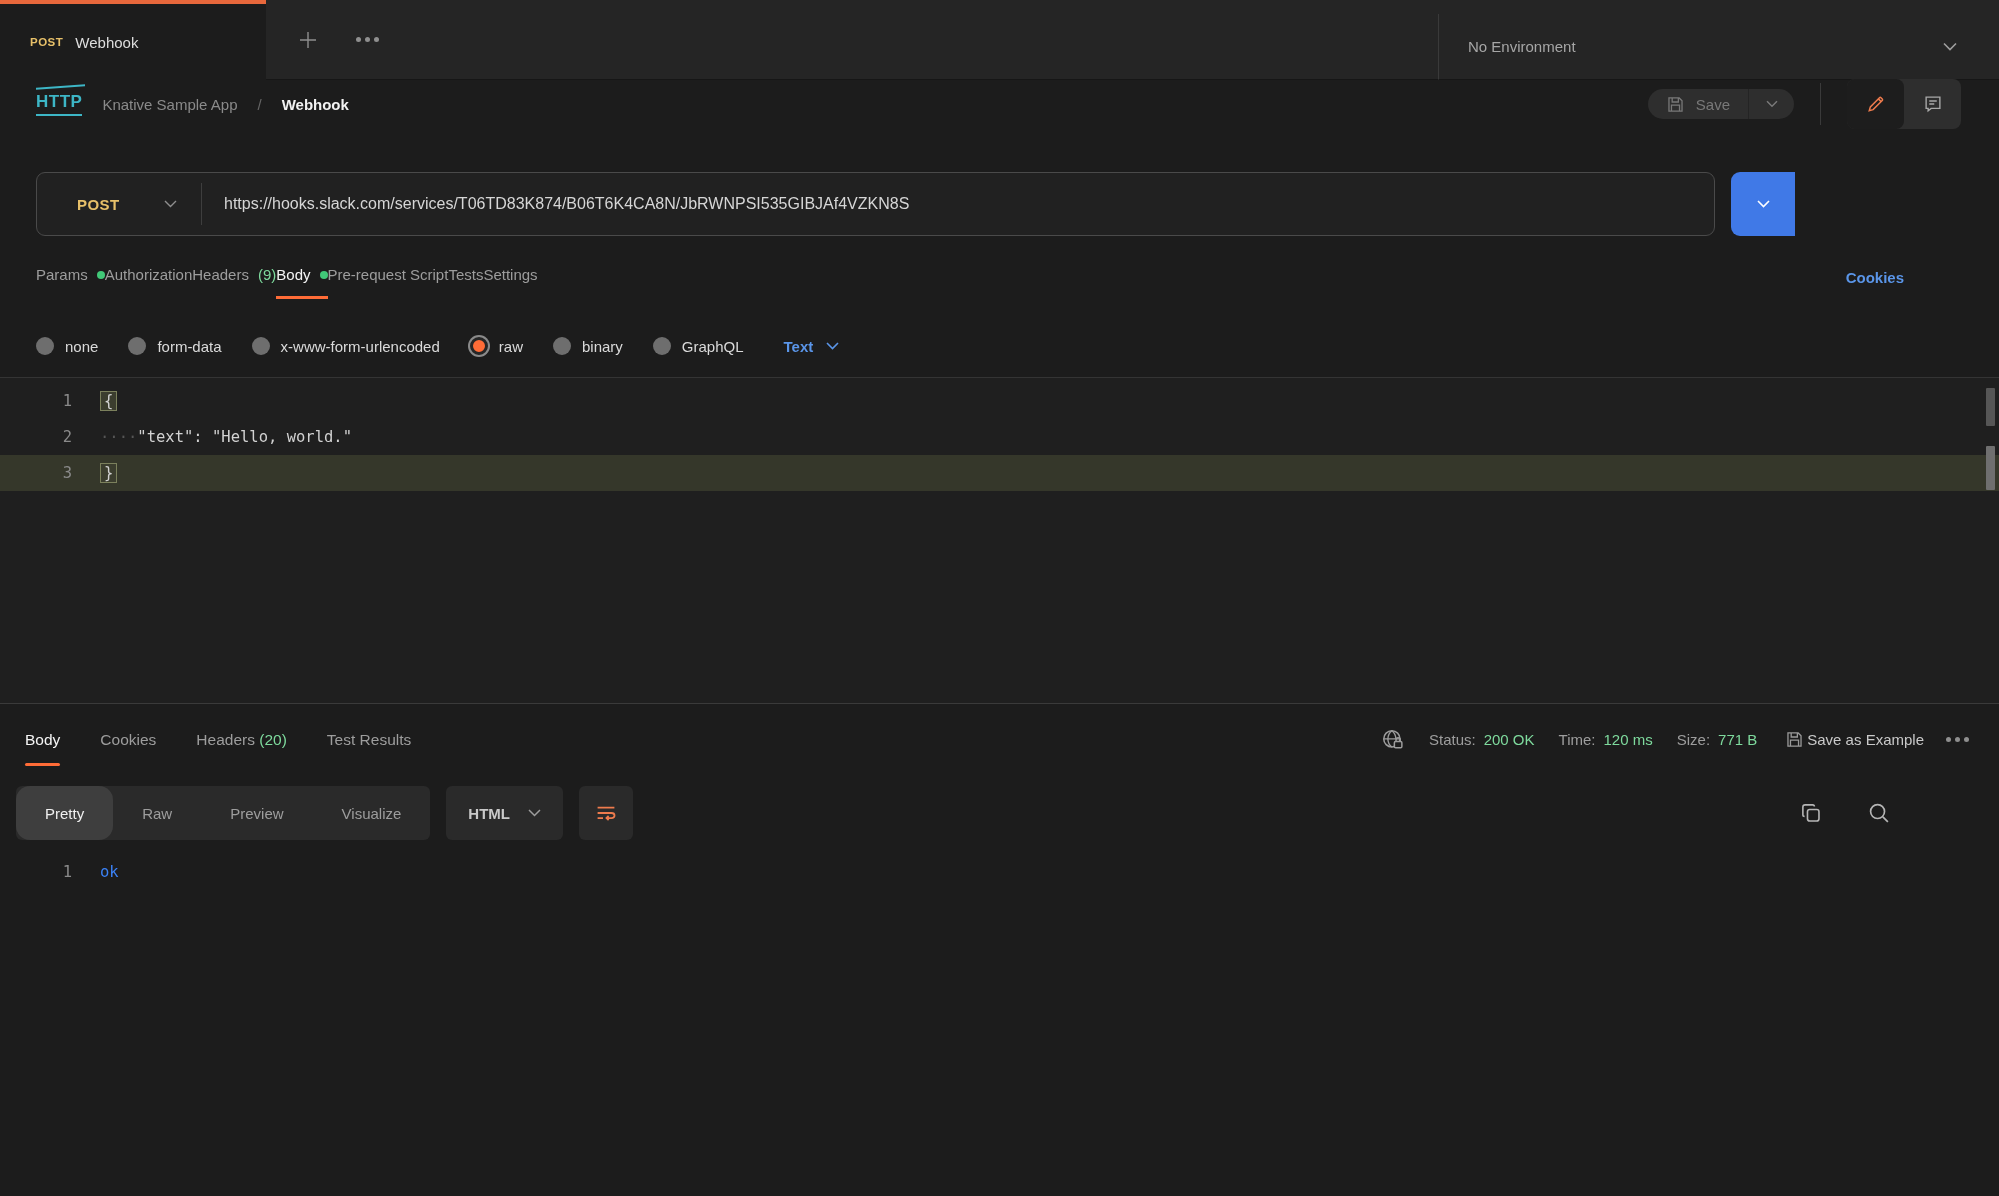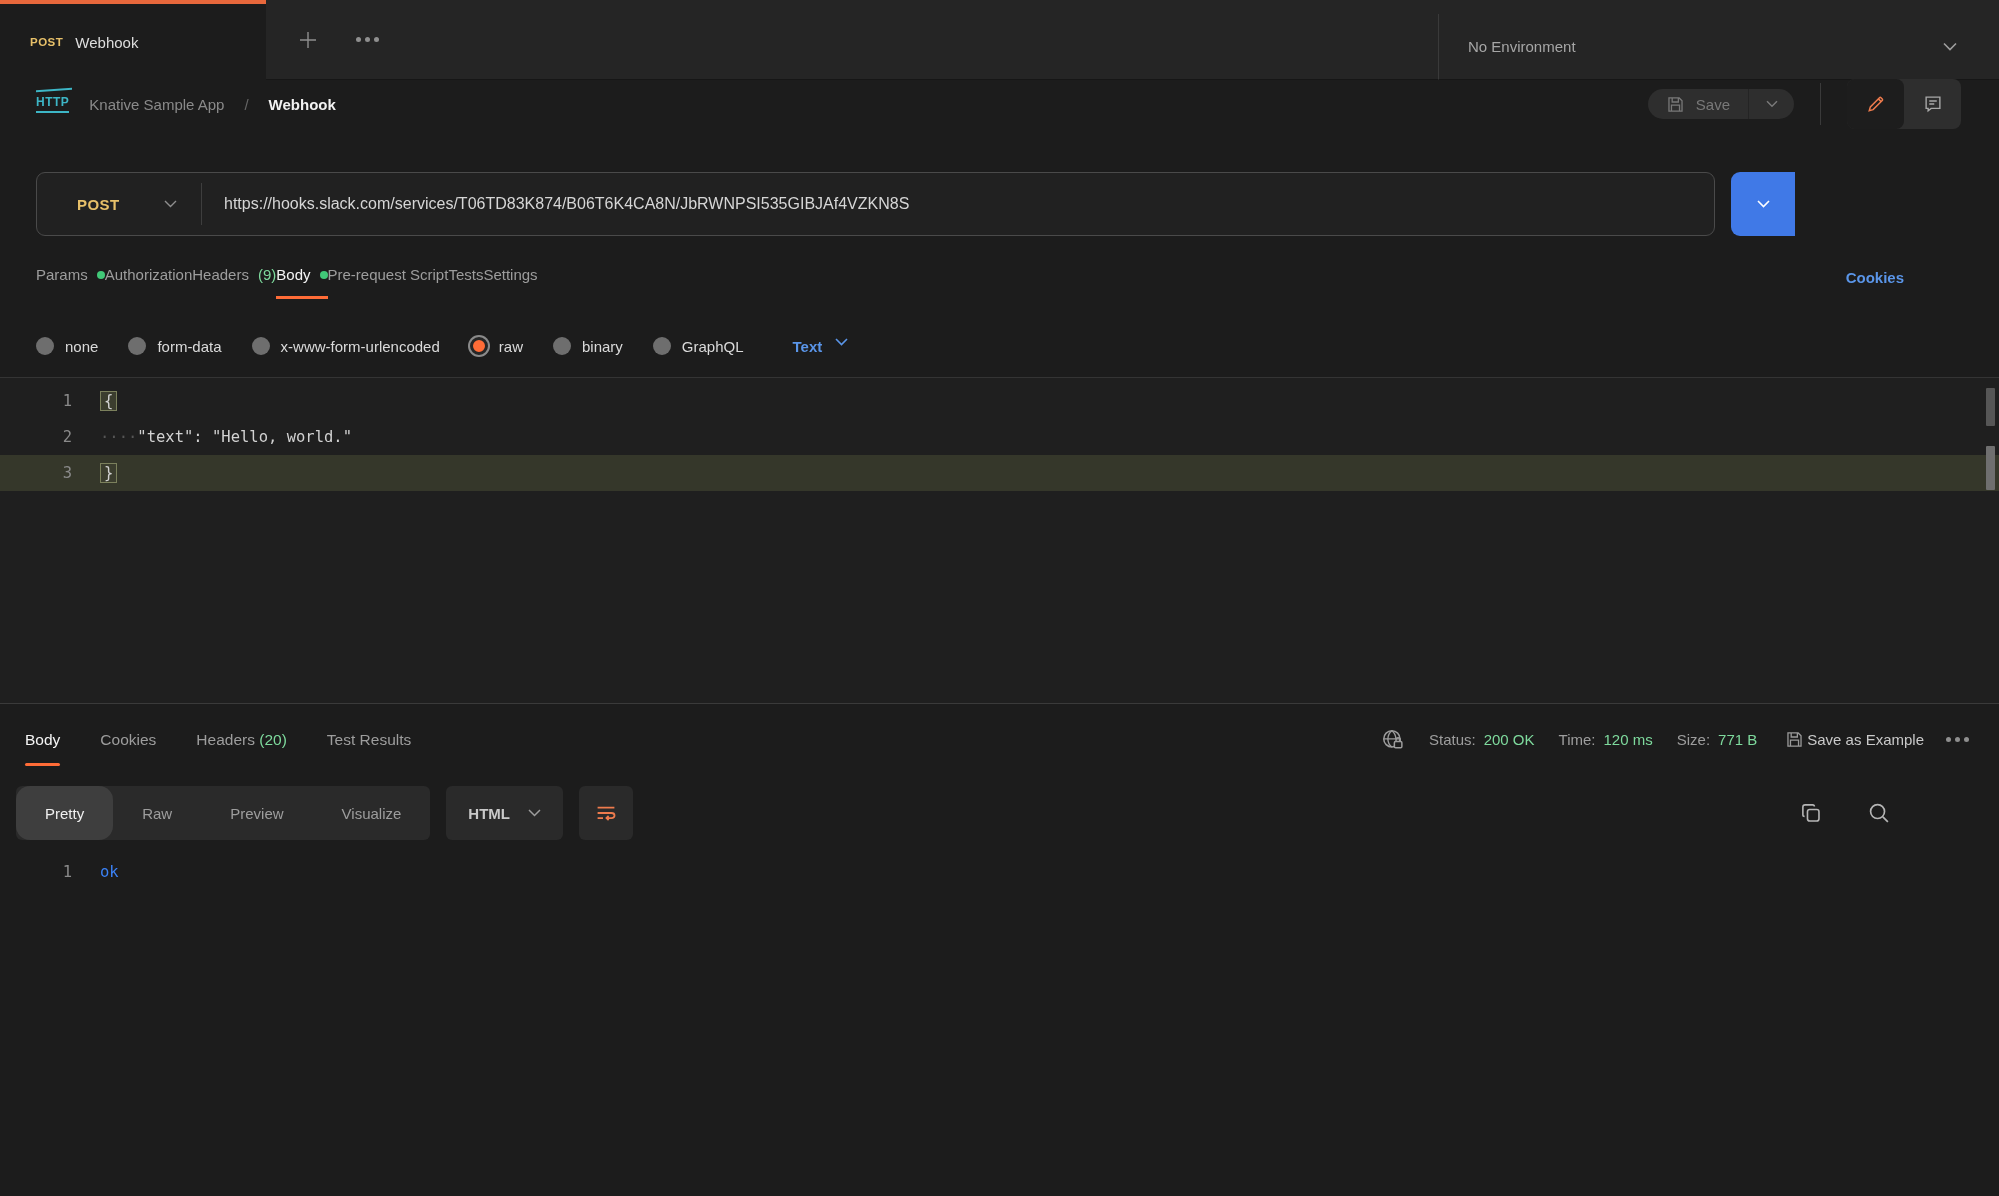--- a/index.html
+++ b/index.html
@@ -34,21 +34,21 @@
     padding:0 42px 0 29px; color:#a6a6a6; font-size:15px;margin-top:14px;
   }
 
   
   .request-header {
     height:48px; display:flex; align-items:center; justify-content:space-between;
     padding:0 38px 0 36px;
   }
   .breadcrumb { display:flex; align-items:center; gap:20px; }
   .http-badge {
-    color:#3db6c6; font-size:12px; font-weight:700; letter-spacing:.5px;
+    color:#3db6c6; font-size:17px; font-weight:700; letter-spacing:.5px;
     border-bottom:2px solid #3db6c6; padding-bottom:2px; position:relative;
   }
   .http-badge::before {
     content:""; position:absolute; top:-6px; left:0; right:-3px; height:2px; background:#3db6c6;
     transform:skewY(-4deg);
   }
   .crumb-collection { color:#8a8a8a; font-size:15px; }
   .crumb-sep { color:#666; font-size:15px; }
   .crumb-name { color:#f2f2f2; font-size:15px; font-weight:600; }
   .header-actions { display:flex; align-items:center; }
@@ -95,21 +95,21 @@
   .badge-green { color:#7eda9d; }
   .cookies-link { margin-left:auto; color:#5a95e8; font-weight:600; padding-bottom:13px; cursor:pointer; }
 
   
   .mode-row { display:flex; align-items:center; gap:30px; padding:0 36px; margin-top:38px; font-size:15px; color:#dadada; }
   .radio-item { display:flex; align-items:center; gap:11px; cursor:pointer; }
   .radio-dot { width:18px; height:18px; border-radius:50%; background:#6e6e6e; display:block; }
   .radio-dot.sel {
     background:#ff6c37; border:3px solid #262626; box-shadow:0 0 0 2px #8a8a8a;
   }
-  .lang-select { display:flex; align-items:flex-start; gap:13px; margin-left:19px; cursor:pointer; }
+  .lang-select { display:flex; align-items:center; gap:13px; margin-left:10px; cursor:pointer; }
   .lang-label { color:#5a95e8; font-weight:700; font-size:15px; }
 
   
   .editor {
     margin-top:22px; border-top:1px solid #343434; background:#1f1f1f;
     height:326px; position:relative; padding-top:5px;
   }
   .code-line { display:flex; align-items:center; height:36px; font-family:"DejaVu Sans Mono", monospace; font-size:15.5px; }
   .code-line.active { background:#35372a; }
   .ln { width:72px; text-align:right; color:#8a8a8a; flex-shrink:0; }

